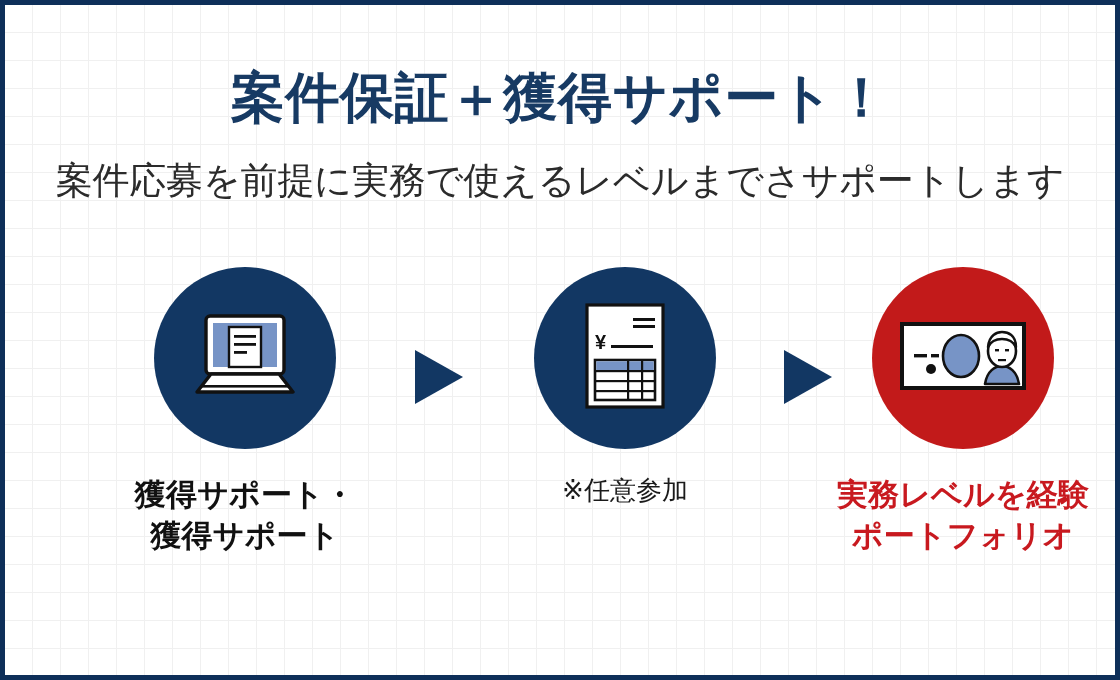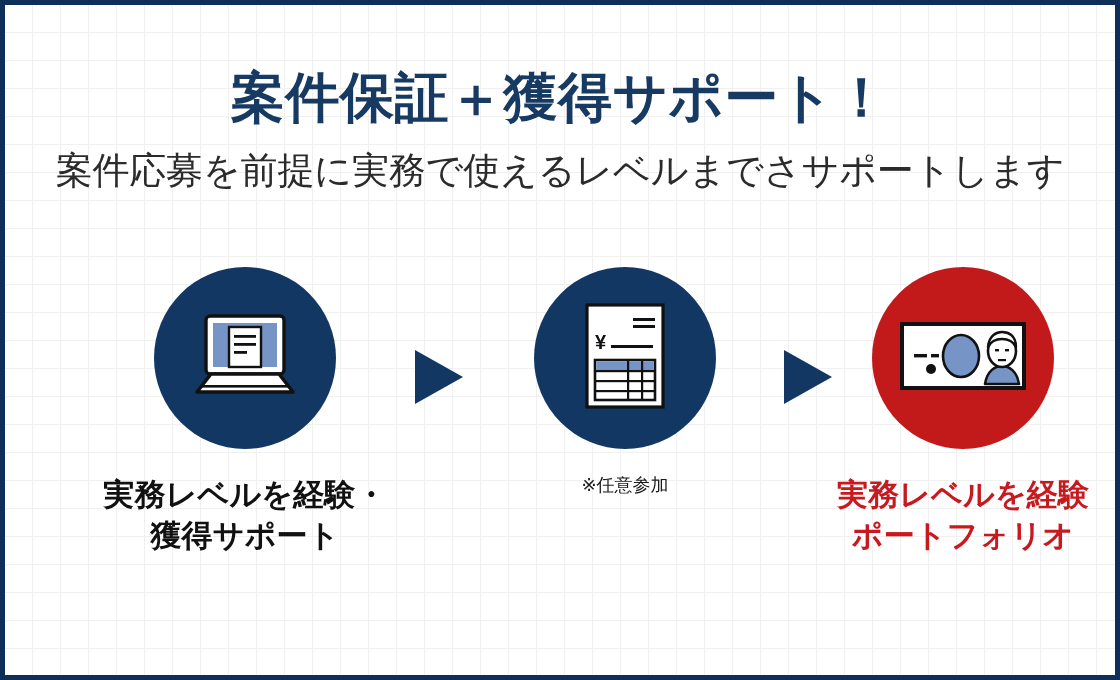--- a/index.html
+++ b/index.html
@@ -40,21 +40,21 @@
   }
   .headline {
     font-size: 54px;
     line-height: 1.12;
     font-weight: bold;
     color: #173a63;
     letter-spacing: 0.01em;
     white-space: nowrap;
   }
   .subhead {
-    margin-top: 22px;
+    margin-top: 32px;
     font-size: 37px;
     line-height: 1.2;
     font-weight: 400;
     color: #2b2b2b;
     letter-spacing: -0.005em;
     white-space: nowrap;
   }
 
   
   .steps {
@@ -92,21 +92,21 @@
     font-size: 31px;
     line-height: 1.32;
     font-weight: bold;
     color: #111111;
     letter-spacing: 0.005em;
     white-space: nowrap;
   }
   .caption-red { color: #c8191f; }
   .caption-note {
     margin-top: 4px;
-    font-size: 18px;
+    font-size: 26px;
     line-height: 1.2;
     font-weight: 400;
     color: #1a1a1a;
     white-space: nowrap;
   }
 
   
   .arrow {
     position: absolute;
     top: 83px;
@@ -145,21 +145,21 @@
             <rect x="45" y="25" width="22" height="2.8" fill="#111111"></rect>
             <rect x="45" y="33" width="22" height="2.8" fill="#111111"></rect>
             <rect x="45" y="41" width="13" height="2.8" fill="#111111"></rect>
 
             <path d="M8 82 L22 64 L90 64 L104 82 Z" fill="#ffffff" stroke="#111111" stroke-width="3.4" stroke-linejoin="round"></path>
             <rect x="12" y="75" width="88" height="2.6" fill="#111111"></rect>
           </svg>
         </span>
       </div>
       <div class="caption">
-        <div>実務レベルを経験・</div>
+        <div>獲得サポート・</div>
         <div>獲得サポート</div>
       </div>
     </div>
 
     <div class="arrow arrow-1"></div>
 
     <div class="step step-2">
       <div class="circle circle-navy">
         <span>
           <svg width="84" height="108" viewBox="0 0 84 108" aria-hidden="true">

